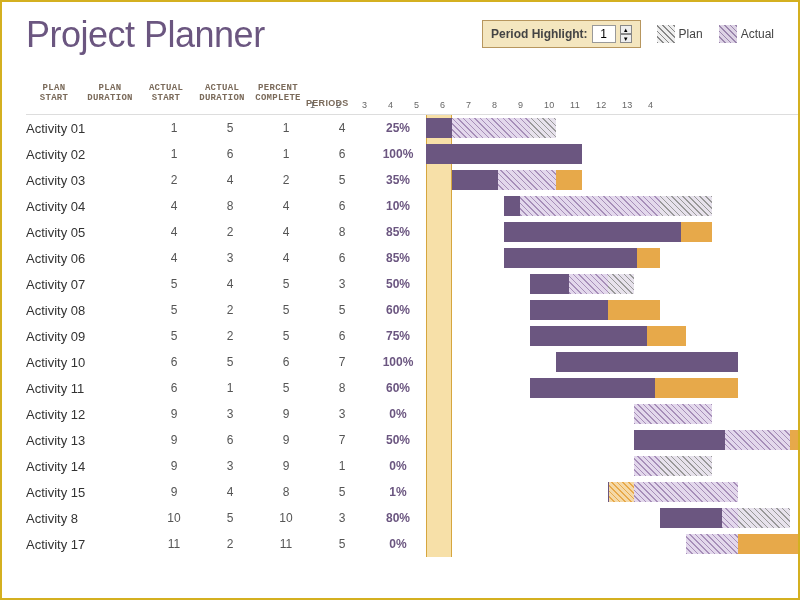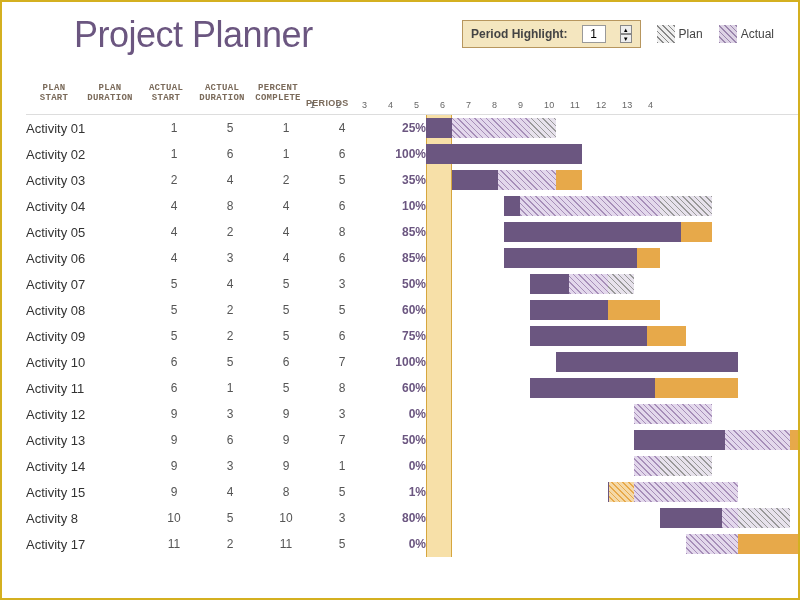--- a/index.html
+++ b/index.html
@@ -15,36 +15,35 @@
   .header {
     display: flex;
     align-items: flex-start;
     padding: 12px 24px 10px 24px;
   }
   .title {
     font-size: 36px;
     font-weight: 300;
     color: #6b5680;
     letter-spacing: -0.5px;
-    margin-left: 48px;
   }
   .controls {
     margin-left: auto;
     display: flex;
     align-items: center;
     gap: 16px;
     margin-top: 6px;
   }
   .period-box {
     background: #f4e6bf;
     border: 1px solid #b7965e;
     padding: 4px 8px;
     display: flex;
     align-items: center;
-    gap: 14px;
+    gap: 4px;
     font-size: 12px;
     color: #444;
     font-weight: 600;
   }
   .period-input {
     width: 24px;
     text-align: center;
     border: 1px solid #999;
     background: #fff;
     font-size: 12px;
@@ -115,21 +114,21 @@
   .rows { border-top: 1px solid #ddd; }
   .row {
     display: flex;
     align-items: center;
     height: 26px;
     font-size: 12px;
     color: #333;
   }
   .cell-activity { width: 120px; font-size: 13px; }
   .cell-num { width: 56px; text-align: center; color: #555; }
-  .cell-pct { width: 56px; text-align: right; font-weight: 700; color: #6b5680; font-size: 12px; }
+  .cell-pct { width: 56px; text-align: center; font-weight: 700; color: #6b5680; font-size: 12px; }
   .cell-gantt {
     flex: 1;
     position: relative;
     height: 100%;
   }
   .period-bg {
     position: absolute;
     top: 0; bottom: 0;
     left: 0; right: 0;
     display: flex;

